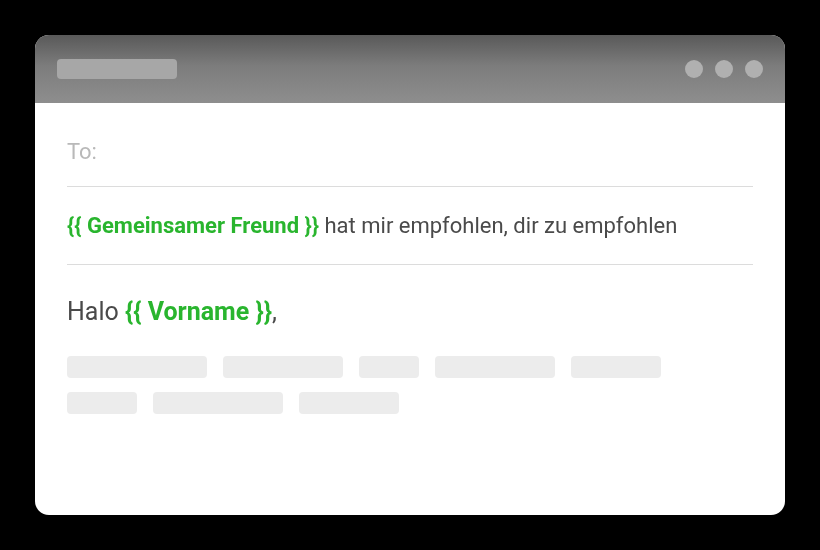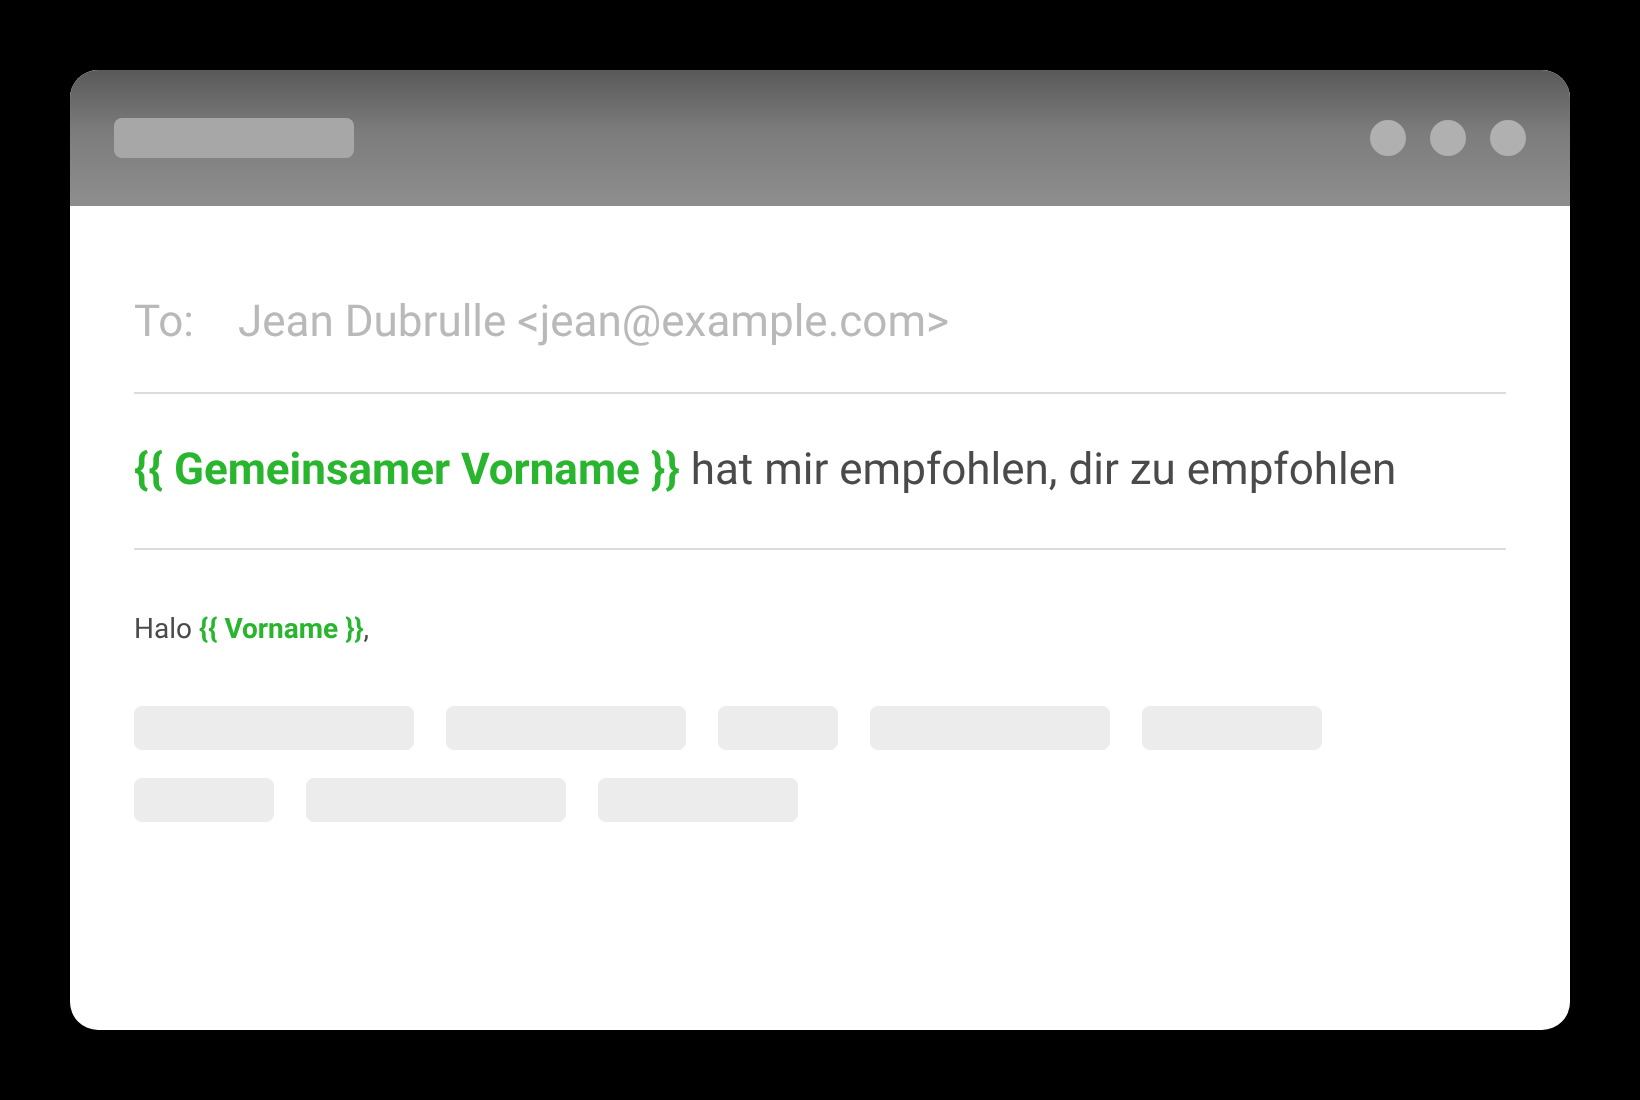--- a/index.html
+++ b/index.html
@@ -44,21 +44,20 @@
       width: 18px;
       height: 18px;
       border-radius: 50%;
       background: #b0b0b0;
     }
     .content {
       flex: 1;
       padding: 36px 32px 28px 32px;
       display: flex;
       flex-direction: column;
-      margin-top: 10px;
     }
     .to-row {
       display: flex;
       gap: 22px;
       font-size: 22px;
       color: #b9b9b9;
       padding-bottom: 22px;
       border-bottom: 1px solid #dcdcdc;
     }
     .subject-row {
@@ -66,21 +65,21 @@
       font-size: 22px;
       color: #4a4a4a;
       border-bottom: 1px solid #dcdcdc;
     }
     .template-var {
       color: #29b52e;
       font-weight: 700;
     }
     .body-row {
       padding-top: 32px;
-      font-size: 14px;
+      font-size: 25px;
       color: #4a4a4a;
     }
     .skeleton-lines {
       margin-top: 30px;
       display: flex;
       flex-direction: column;
       gap: 14px;
     }
     .skeleton-line {
       display: flex;
@@ -102,25 +101,24 @@
       <div class="window-dot"></div>
       <div class="window-dot"></div>
       <div class="window-dot"></div>
     </div>
   </div>
 
   <div class="content">
 
     <div class="to-row">
       <span>To:</span>
-      <span>Jean Dubrulle &lt;jean@example.com&gt;</span>
     </div>
 
     <div class="subject-row">
-      <span class="template-var"><span>{{</span> <span>Gemeinsamer Vorname</span> <span>}}</span></span><span> hat mir empfohlen, dir zu empfohlen</span>
+      <span class="template-var"><span>{{</span> <span>Gemeinsamer Freund</span> <span>}}</span></span><span> hat mir empfohlen, dir zu empfohlen</span>
     </div>
 
     <div class="body-row">
       <span>Halo </span><span class="template-var"><span>{{</span> <span>Vorname</span> <span>}}</span></span><span>,</span>
 
       <div class="skeleton-lines">
         <div class="skeleton-line">
           <div class="sk" style="width:140px"></div>
           <div class="sk" style="width:120px"></div>
           <div class="sk" style="width:60px"></div>

